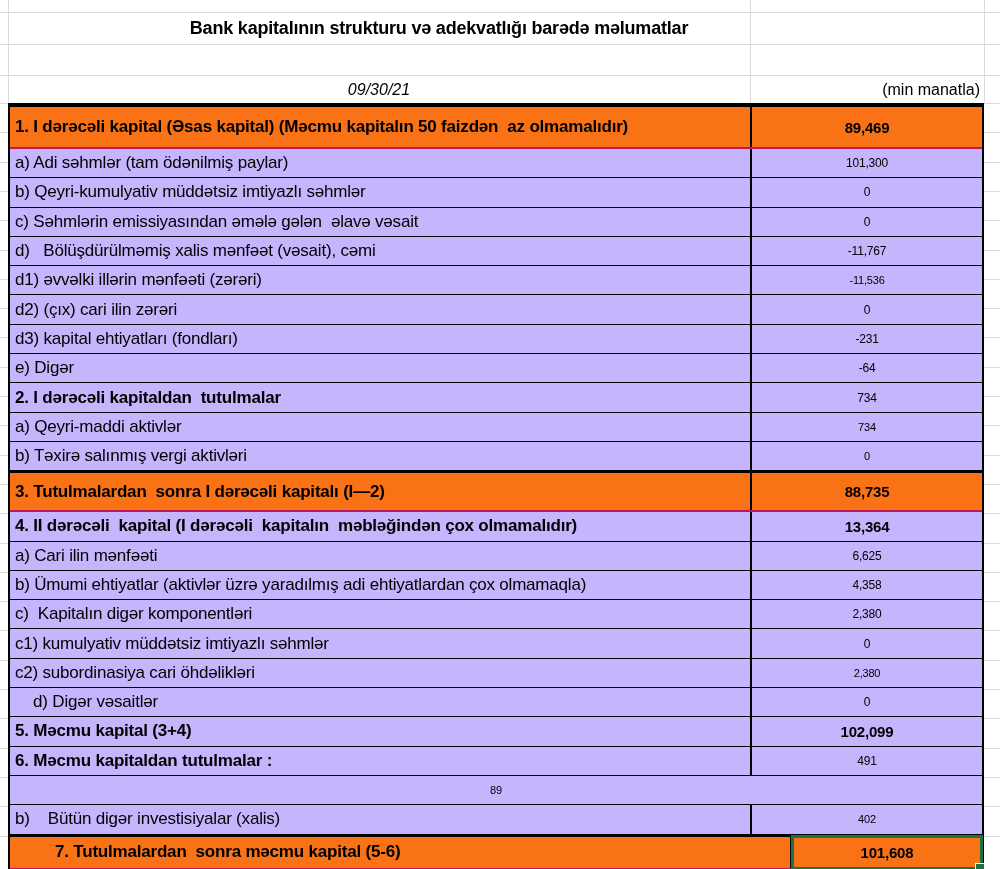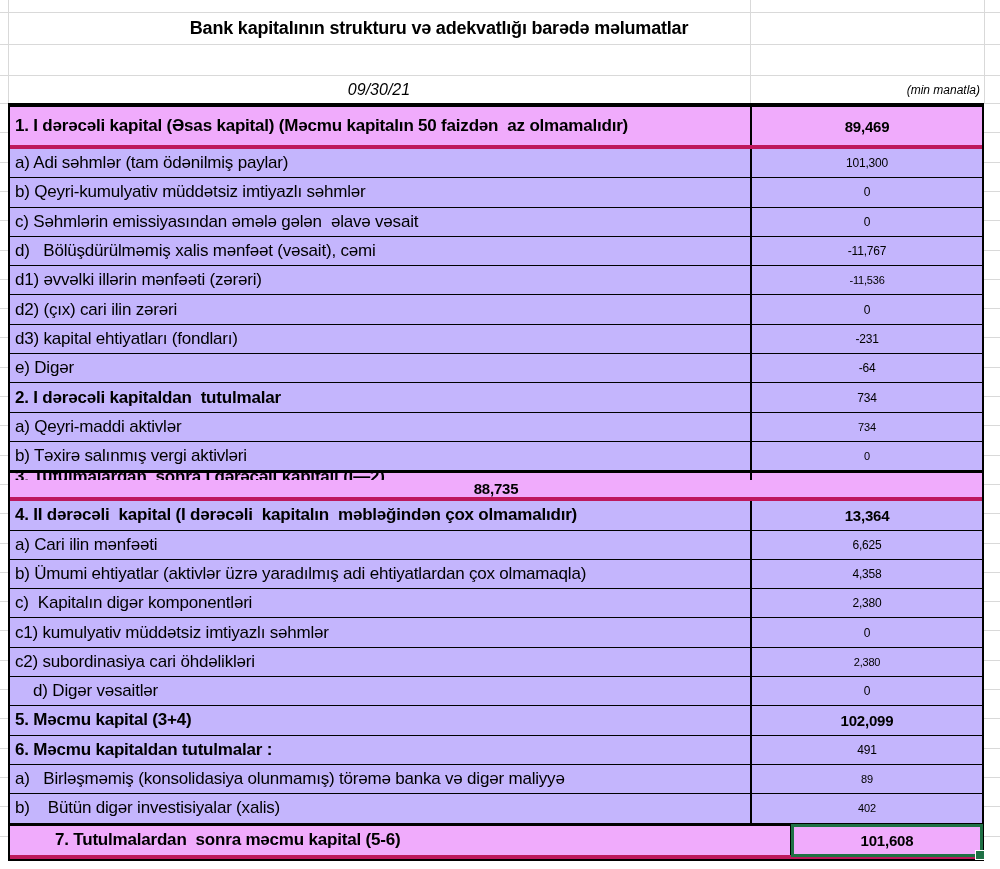--- a/index.html
+++ b/index.html
@@ -31,45 +31,45 @@
     font-weight:bold;font-size:18px;letter-spacing:-0.2px;
   }
   .date-cell{
     position:absolute;left:8px;top:76px;width:742px;height:27px;
     display:flex;align-items:center;justify-content:center;
     font-style:italic;font-size:16px;
   }
   .unit-cell{
     position:absolute;left:750px;top:76px;width:230px;height:27px;
     display:flex;align-items:center;justify-content:flex-end;
-    font-style:italic;font-size:12px;padding-right:2px;
+    font-size:16px;padding-right:2px;
   }
 
   .tbl{
     position:absolute;left:8px;top:103px;width:976px;
     border:2px solid #000;
     box-sizing:border-box;
     background:#fff;
     z-index:2;
   }
   .row{
     display:flex;
     box-sizing:border-box;
     border-bottom:1.5px solid #000;
     height:29.3px;
     background:#c4b5fd;
   }
   .row:last-child{border-bottom:none;}
   .row.green{
-    background:#f0abfc;
+    background:#f97316;
     border-top:2px solid #000;
-    border-bottom:4px solid #be185d;
+    border-bottom:2px solid #be185d;
   }
   .row.h44{height:44px;}
-  .row.h34{height:30px;flex-direction:column;}
+  .row.h34{height:41px;}
   .row.h35{height:35.6px;padding-left:40px;}
   .cell-label{
     box-sizing:border-box;
     width:742px;
     border-right:2px solid #000;
     display:flex;align-items:center;
     padding-left:5px;
     font-size:17px;
     letter-spacing:-0.2px;
     white-space:pre;
@@ -243,21 +243,20 @@
           <span>102,099</span>
         </div>
       </div>
       <div class="row bold">
         <div class="cell-label"><span>6. Məcmu kapitaldan tutulmalar :</span></div>
         <div class="cell-value">
           <span>491</span>
         </div>
       </div>
       <div class="row">
-        <div class="cell-label"><span>a)   Birləşməmiş (konsolidasiya olunmamış) törəmə banka və digər maliyyə</span></div>
         <div class="cell-value vsm">
           <span>89</span>
         </div>
       </div>
       <div class="row">
         <div class="cell-label"><span>b)    Bütün digər investisiyalar (xalis)</span></div>
         <div class="cell-value vsm">
           <span>402</span>
         </div>
       </div>

